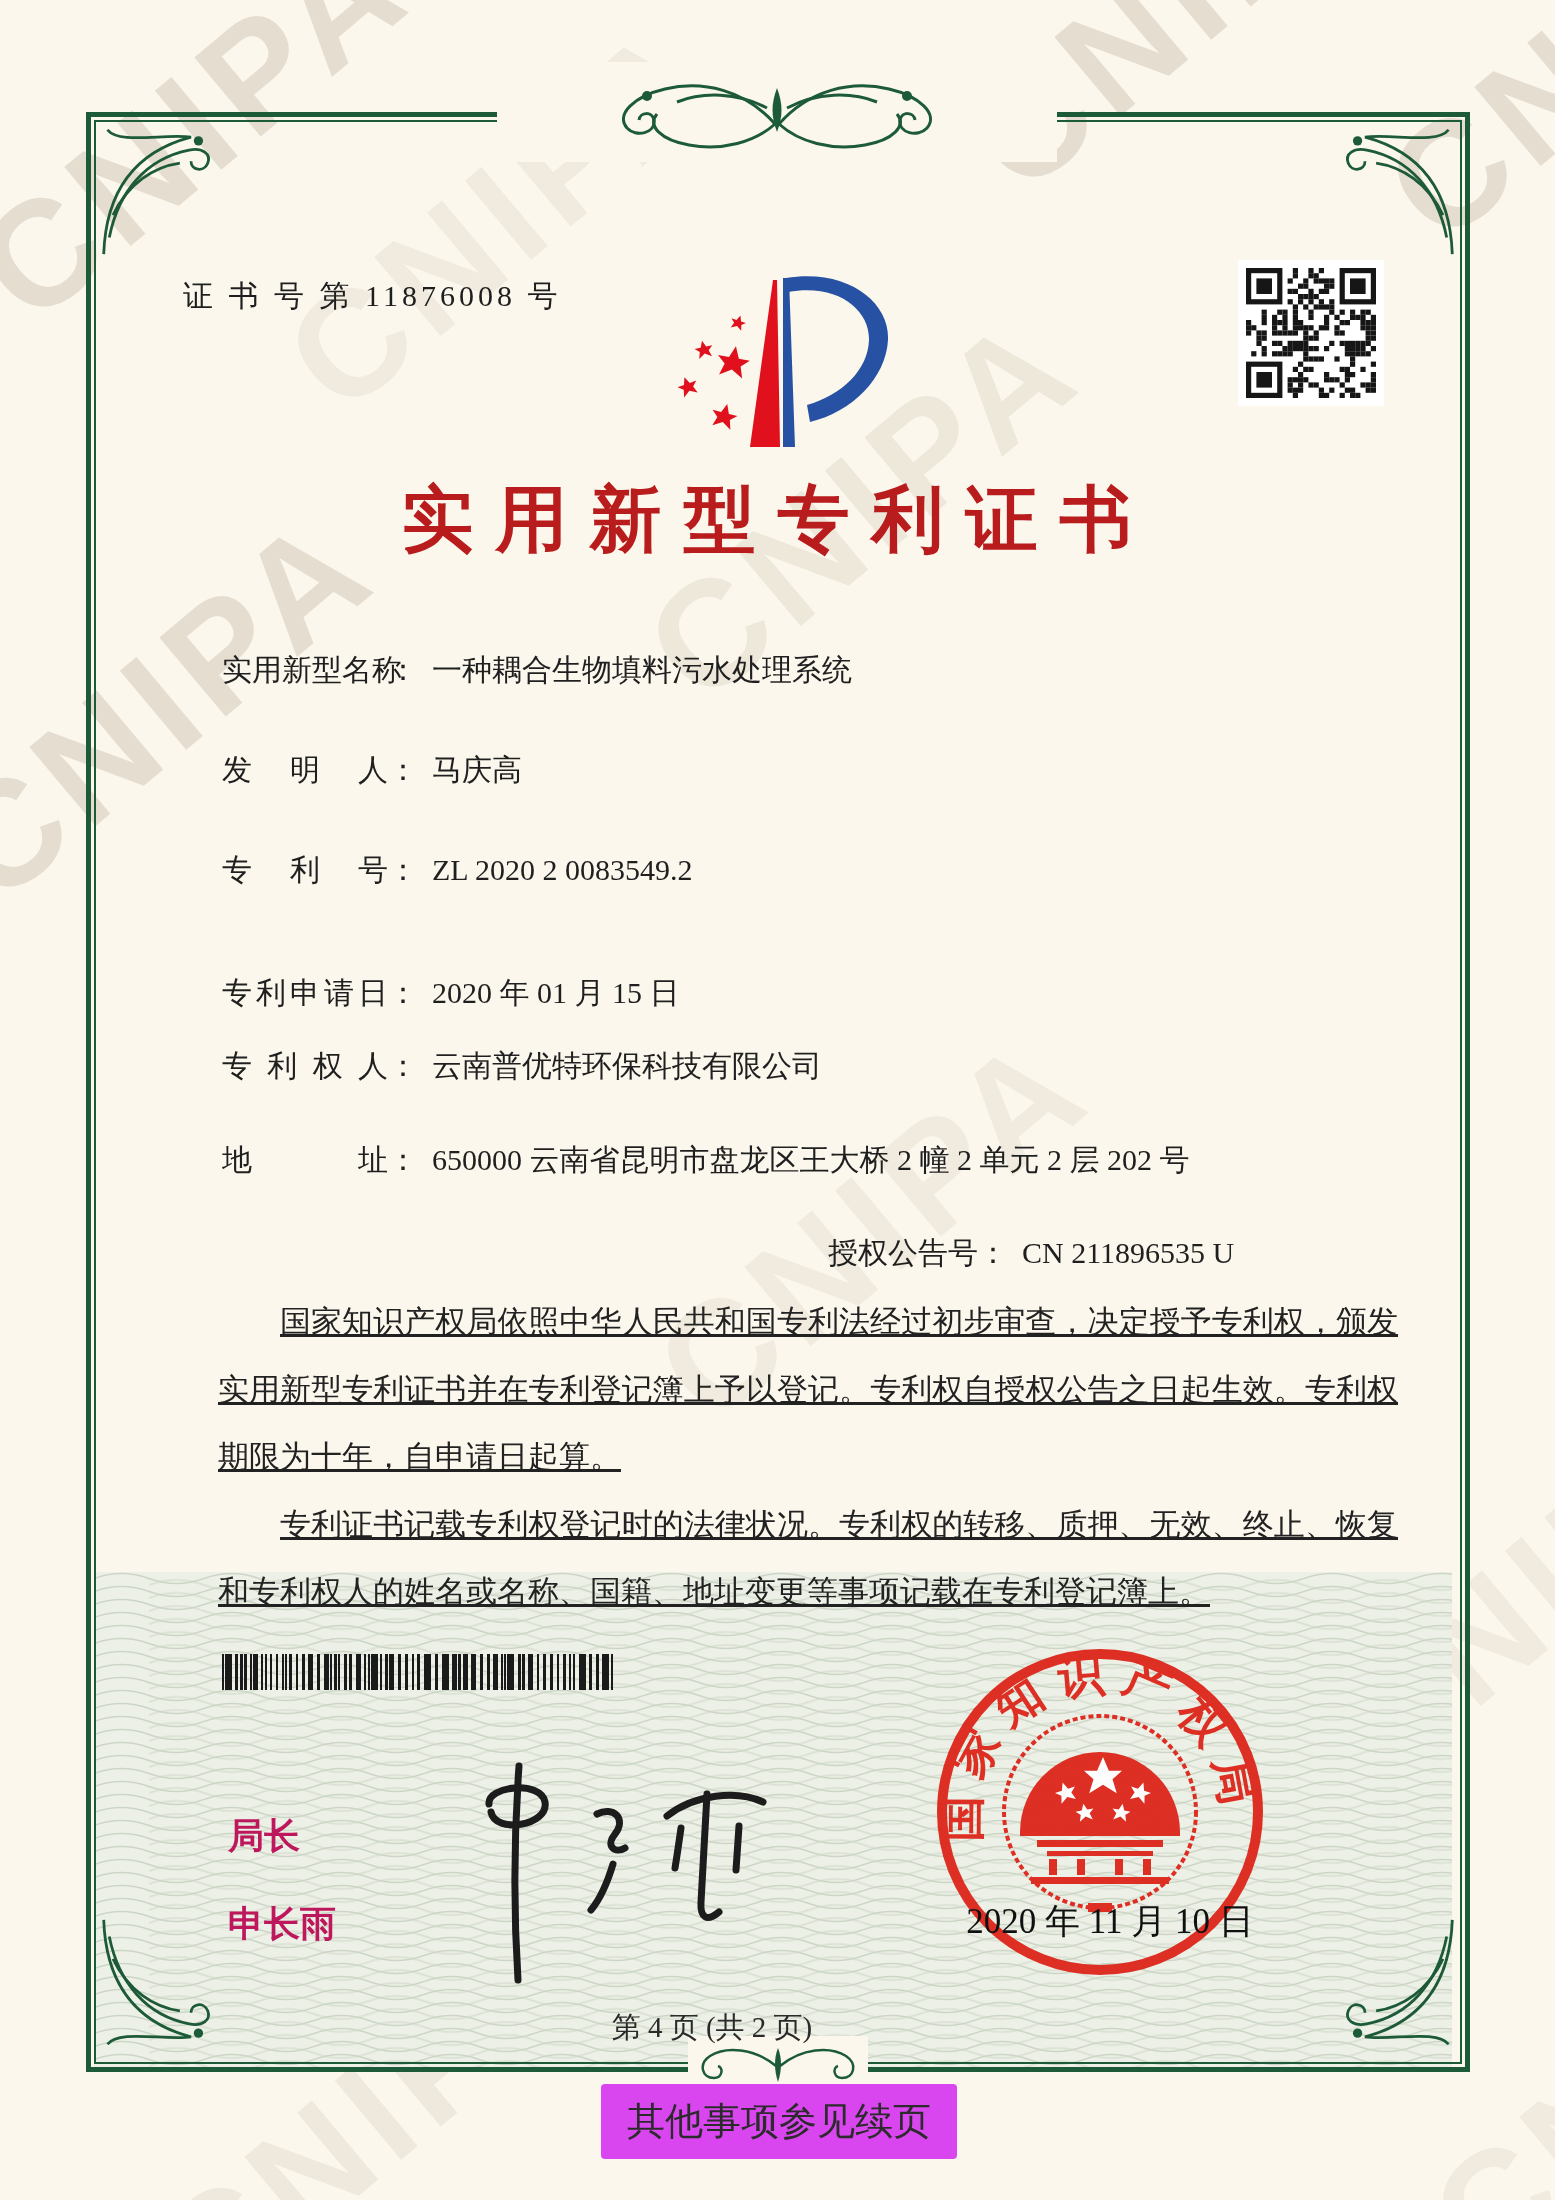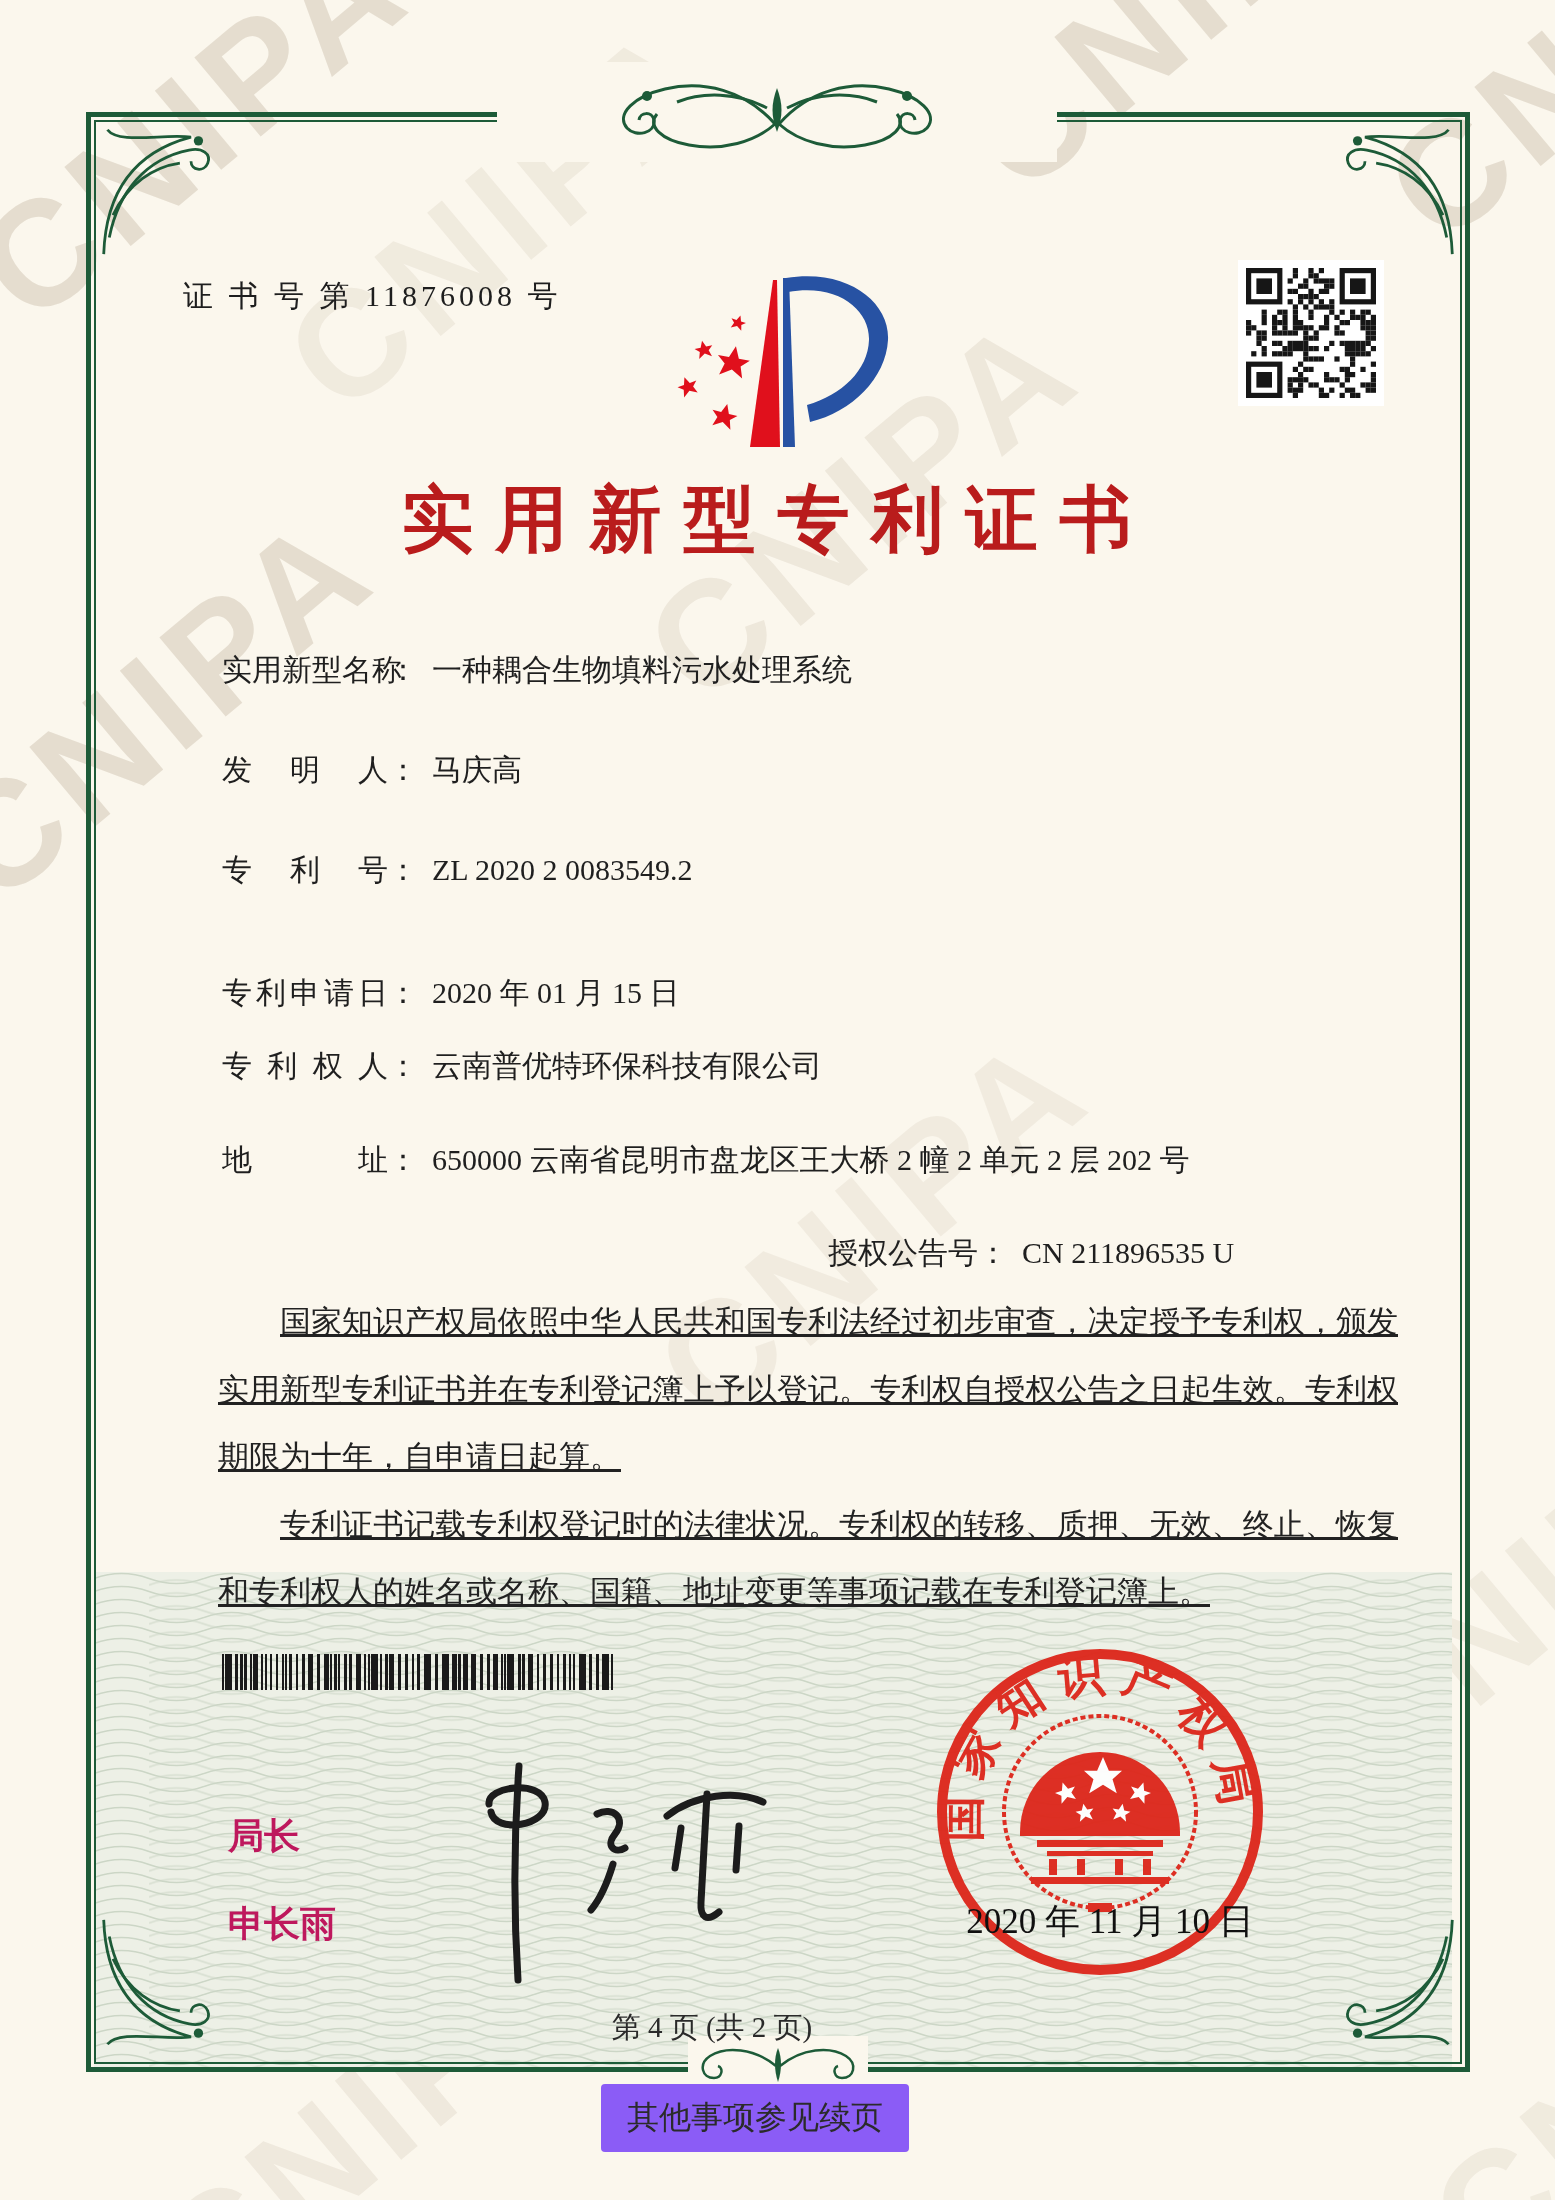--- a/index.html
+++ b/index.html
@@ -43,22 +43,22 @@
           font-family:"Liberation Sans","DejaVu Sans",sans-serif;z-index:5;}
   .sig{position:absolute;left:455px;top:1752px;z-index:5;}
 
   .seal{position:absolute;left:925px;top:1637px;z-index:6;}
   .seal-date{position:absolute;left:965px;top:1898px;width:290px;text-align:center;
              font-size:35px;color:#101010;z-index:7;white-space:nowrap;}
 
   .pageno{position:absolute;left:0;top:2008px;width:1424px;text-align:center;
           font-size:29px;color:#2a2a2a;z-index:5;}
 
-  .footnote{position:absolute;left:601px;top:2084px;background:#8b5cf6;border-radius:4px;
-            padding:12px 26px;font-size:32px;color:#2b2b2b;z-index:5;white-space:nowrap;}
+  .footnote{position:absolute;left:601px;top:2084px;background:#d946ef;border-radius:4px;
+            padding:12px 26px;font-size:38px;color:#2b2b2b;z-index:5;white-space:nowrap;}
 
   .qr{position:absolute;left:1238px;top:260px;width:146px;height:146px;background:#fff;z-index:5;}
   .logo{position:absolute;left:662px;top:272px;z-index:5;}
 </style>
 </head>
 <body>
 
 <div class="page">
 
   <div class="wm" style="left:-60px;top:40px;">CNIPA</div>

